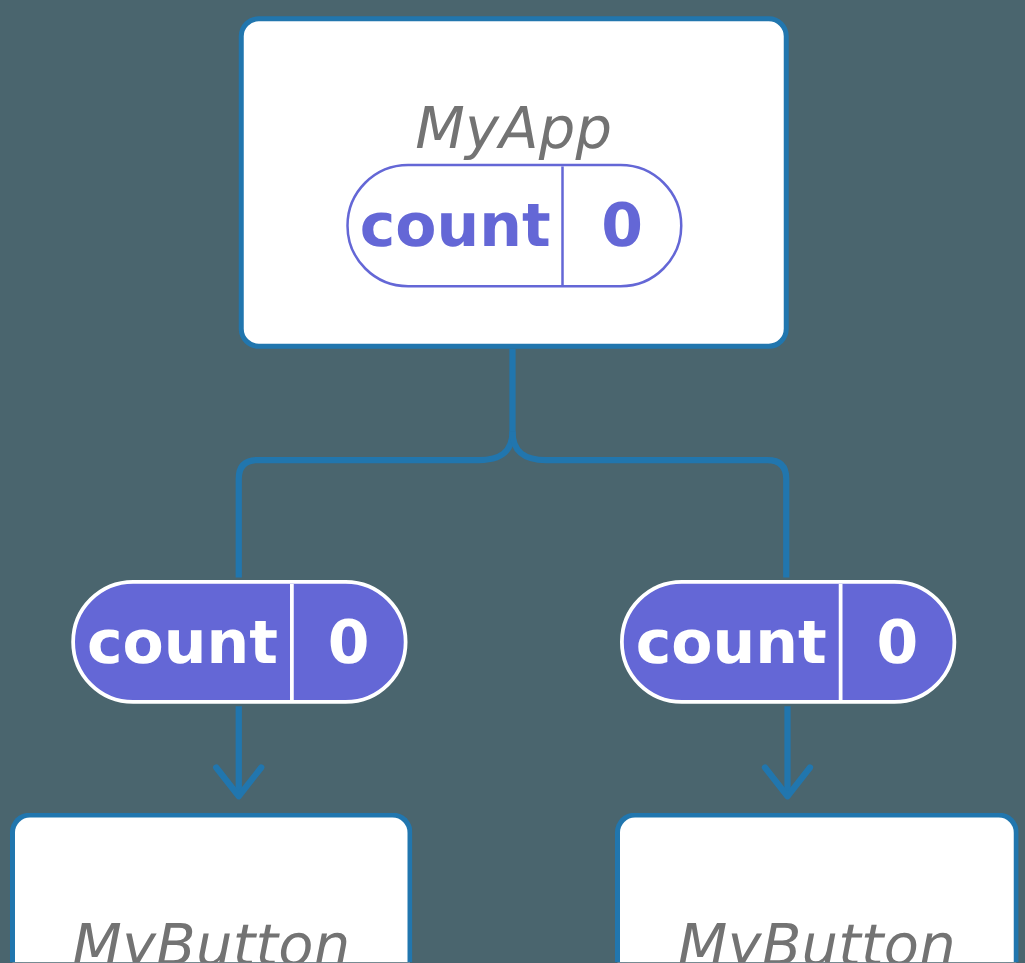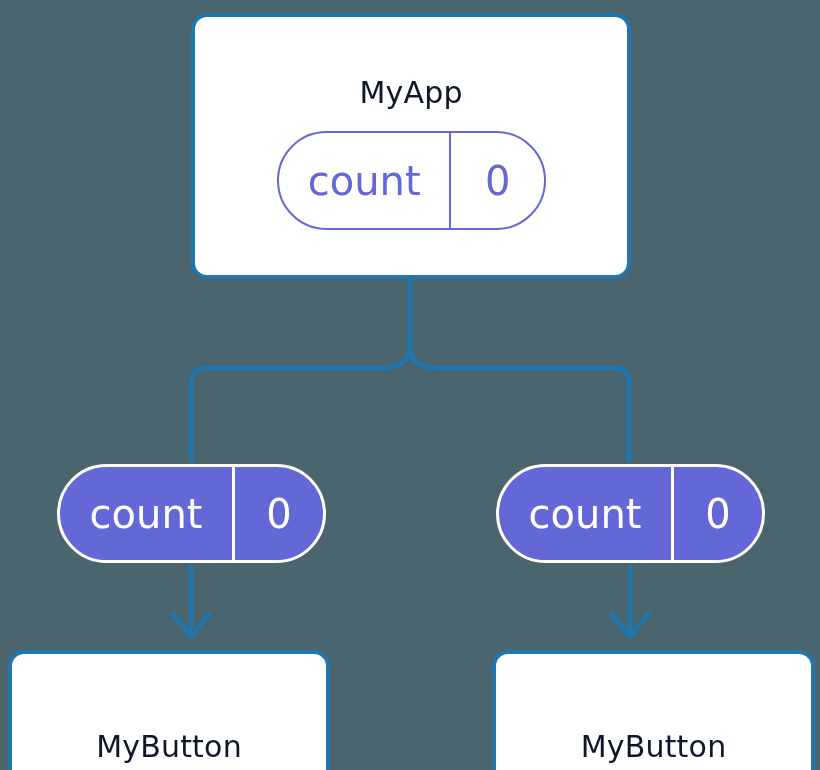--- a/index.html
+++ b/index.html
@@ -39,45 +39,47 @@
     left: 191px;
     top: 13px;
     width: 440px;
     height: 266px;
   }
   .component-title {
     position: absolute;
     left: 0;
     right: 0;
     text-align: center;
-    color: #0f172a;
-    font-size: 30px;
+    color: #737373;
+    font-size: 46px;
     letter-spacing: 0.2px;
+    font-style: italic;
   }
   #root-title {
     top: 58px;
   }
 
   
   .state-pill {
     position: absolute;
     display: flex;
     align-items: stretch;
     box-sizing: border-box;
     border-radius: 999px;
     overflow: hidden;
   }
   .state-pill .pill-key,
   .state-pill .pill-value {
     display: flex;
     align-items: center;
     justify-content: center;
-    font-size: 40px;
+    font-size: 48px;
     line-height: 1;
     box-sizing: border-box;
+    font-weight: bold;
   }
 
   
   .state-pill.outlined {
     background: #ffffff;
     border: 2.5px solid #6467d6;
   }
   .state-pill.outlined .pill-key {
     color: #6467d6;
     border-right: 2.5px solid #6467d6;

